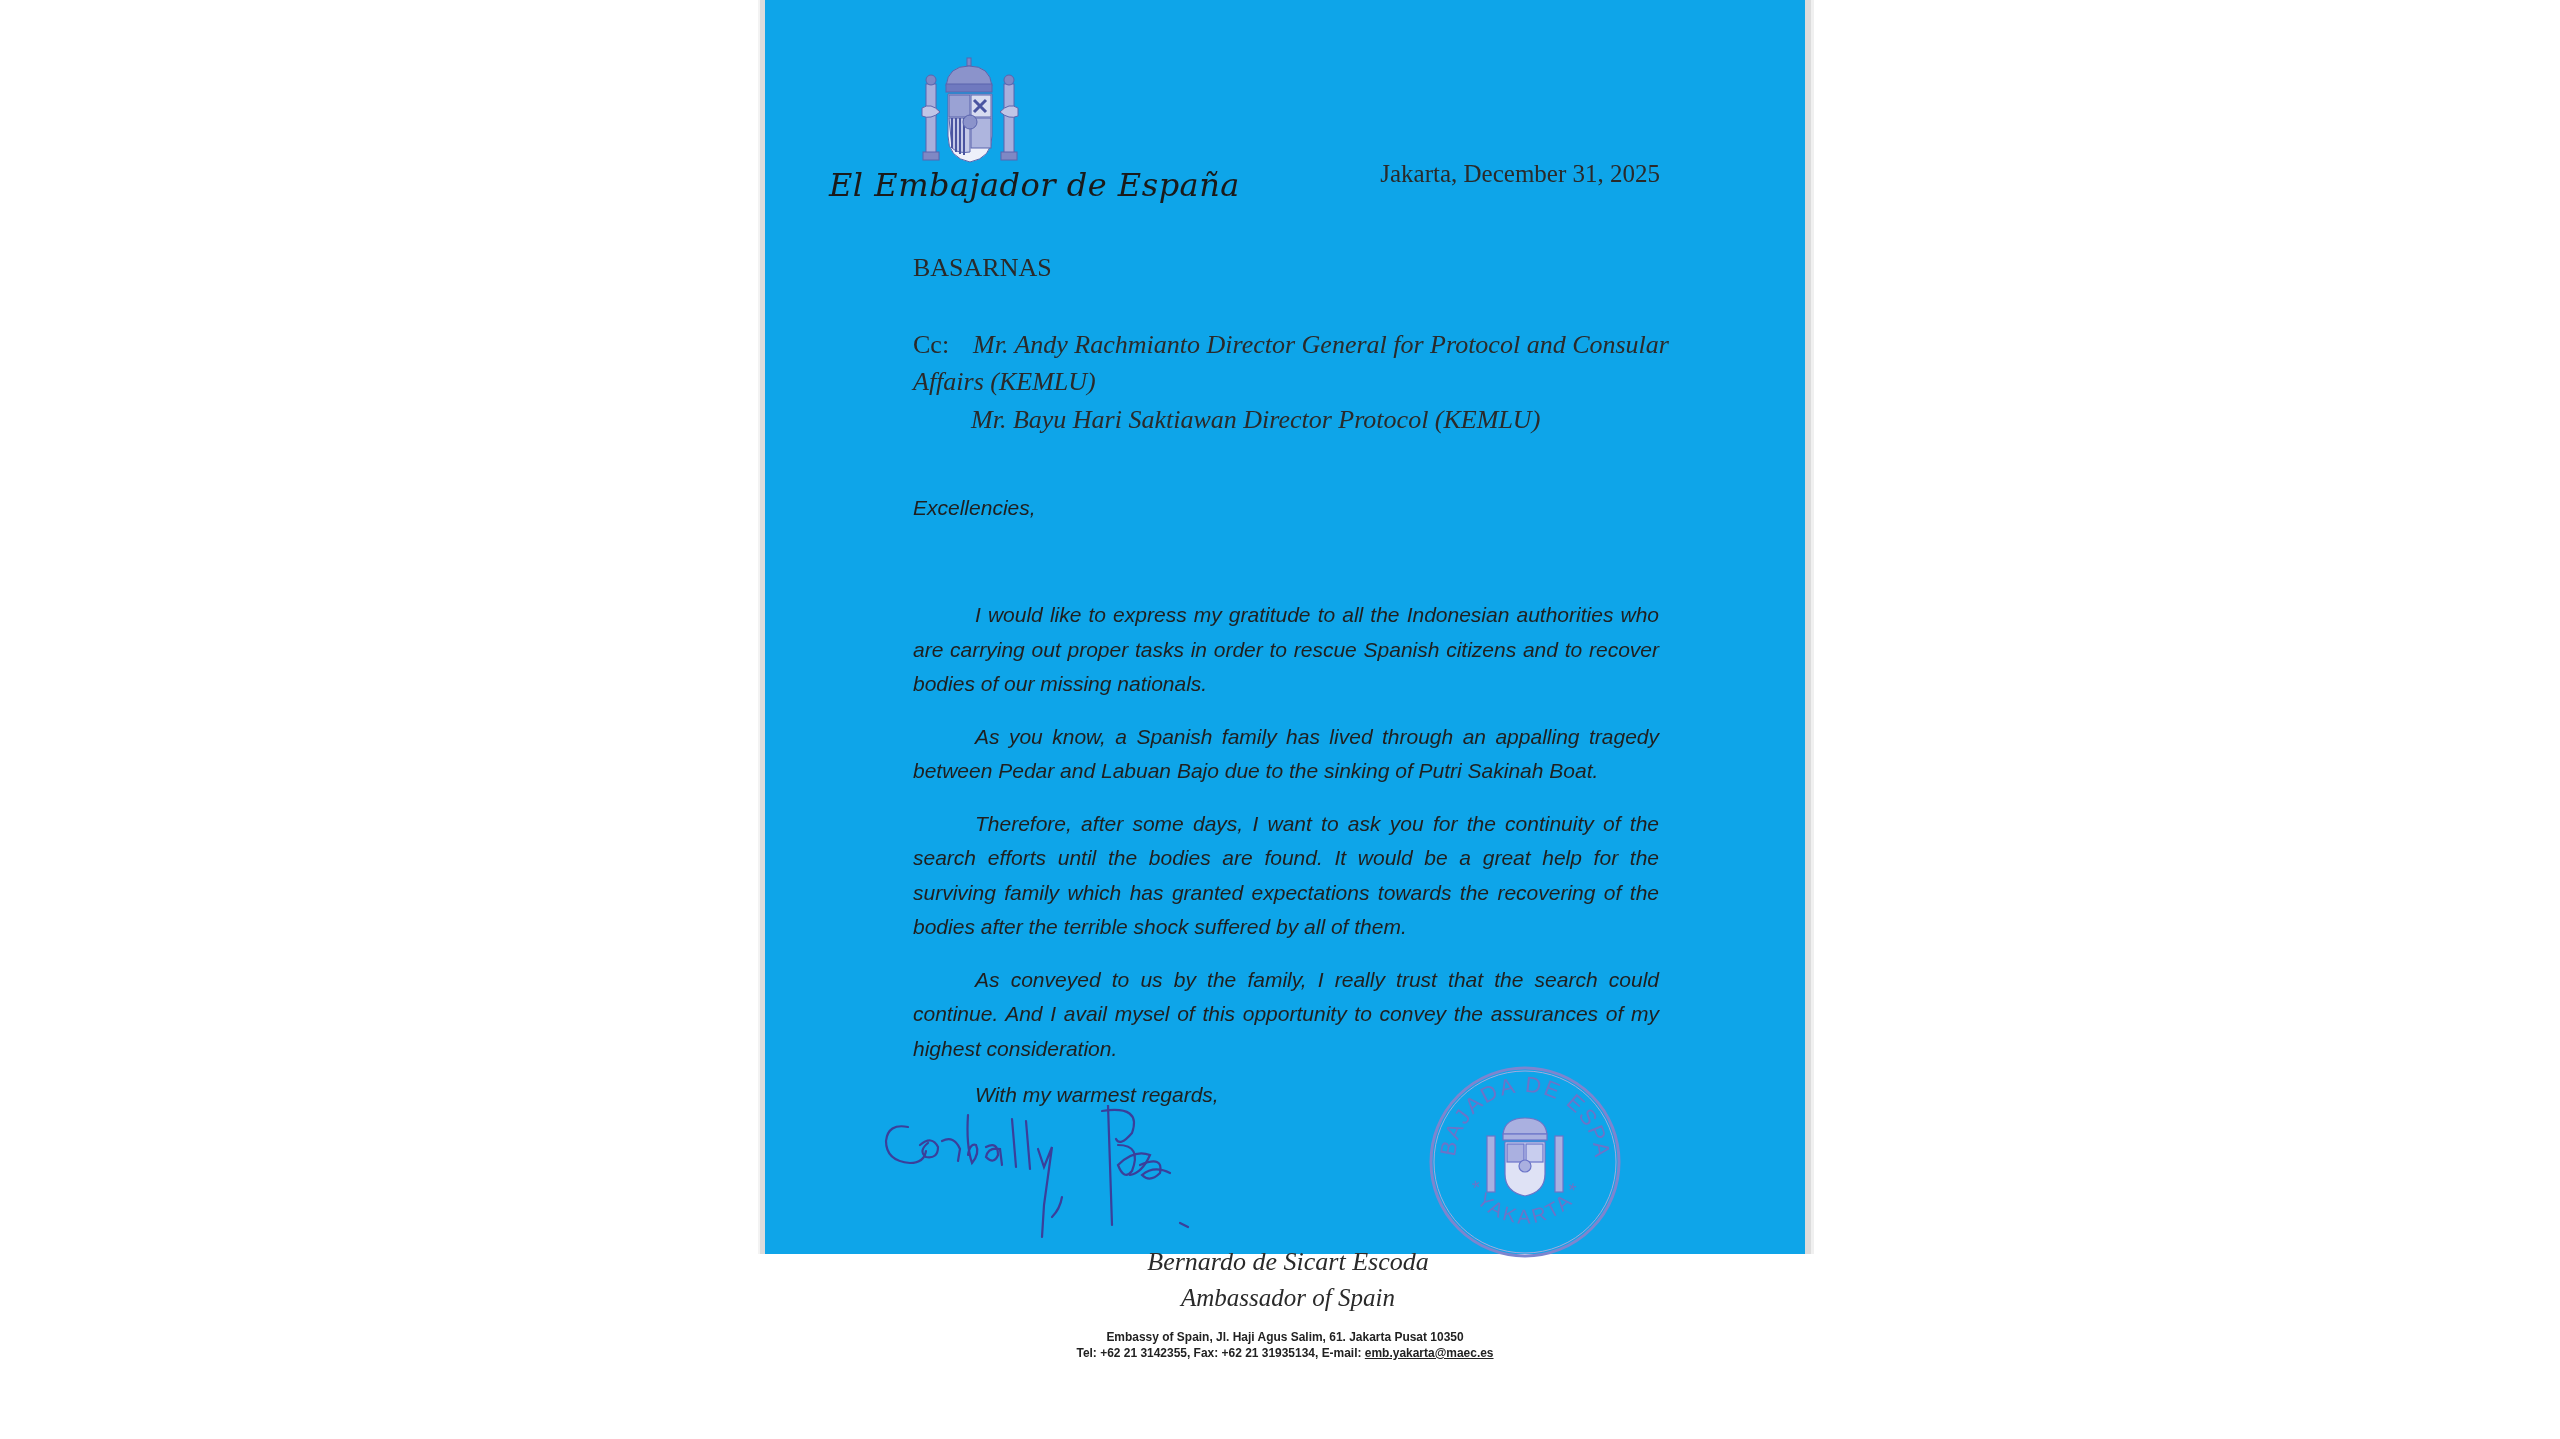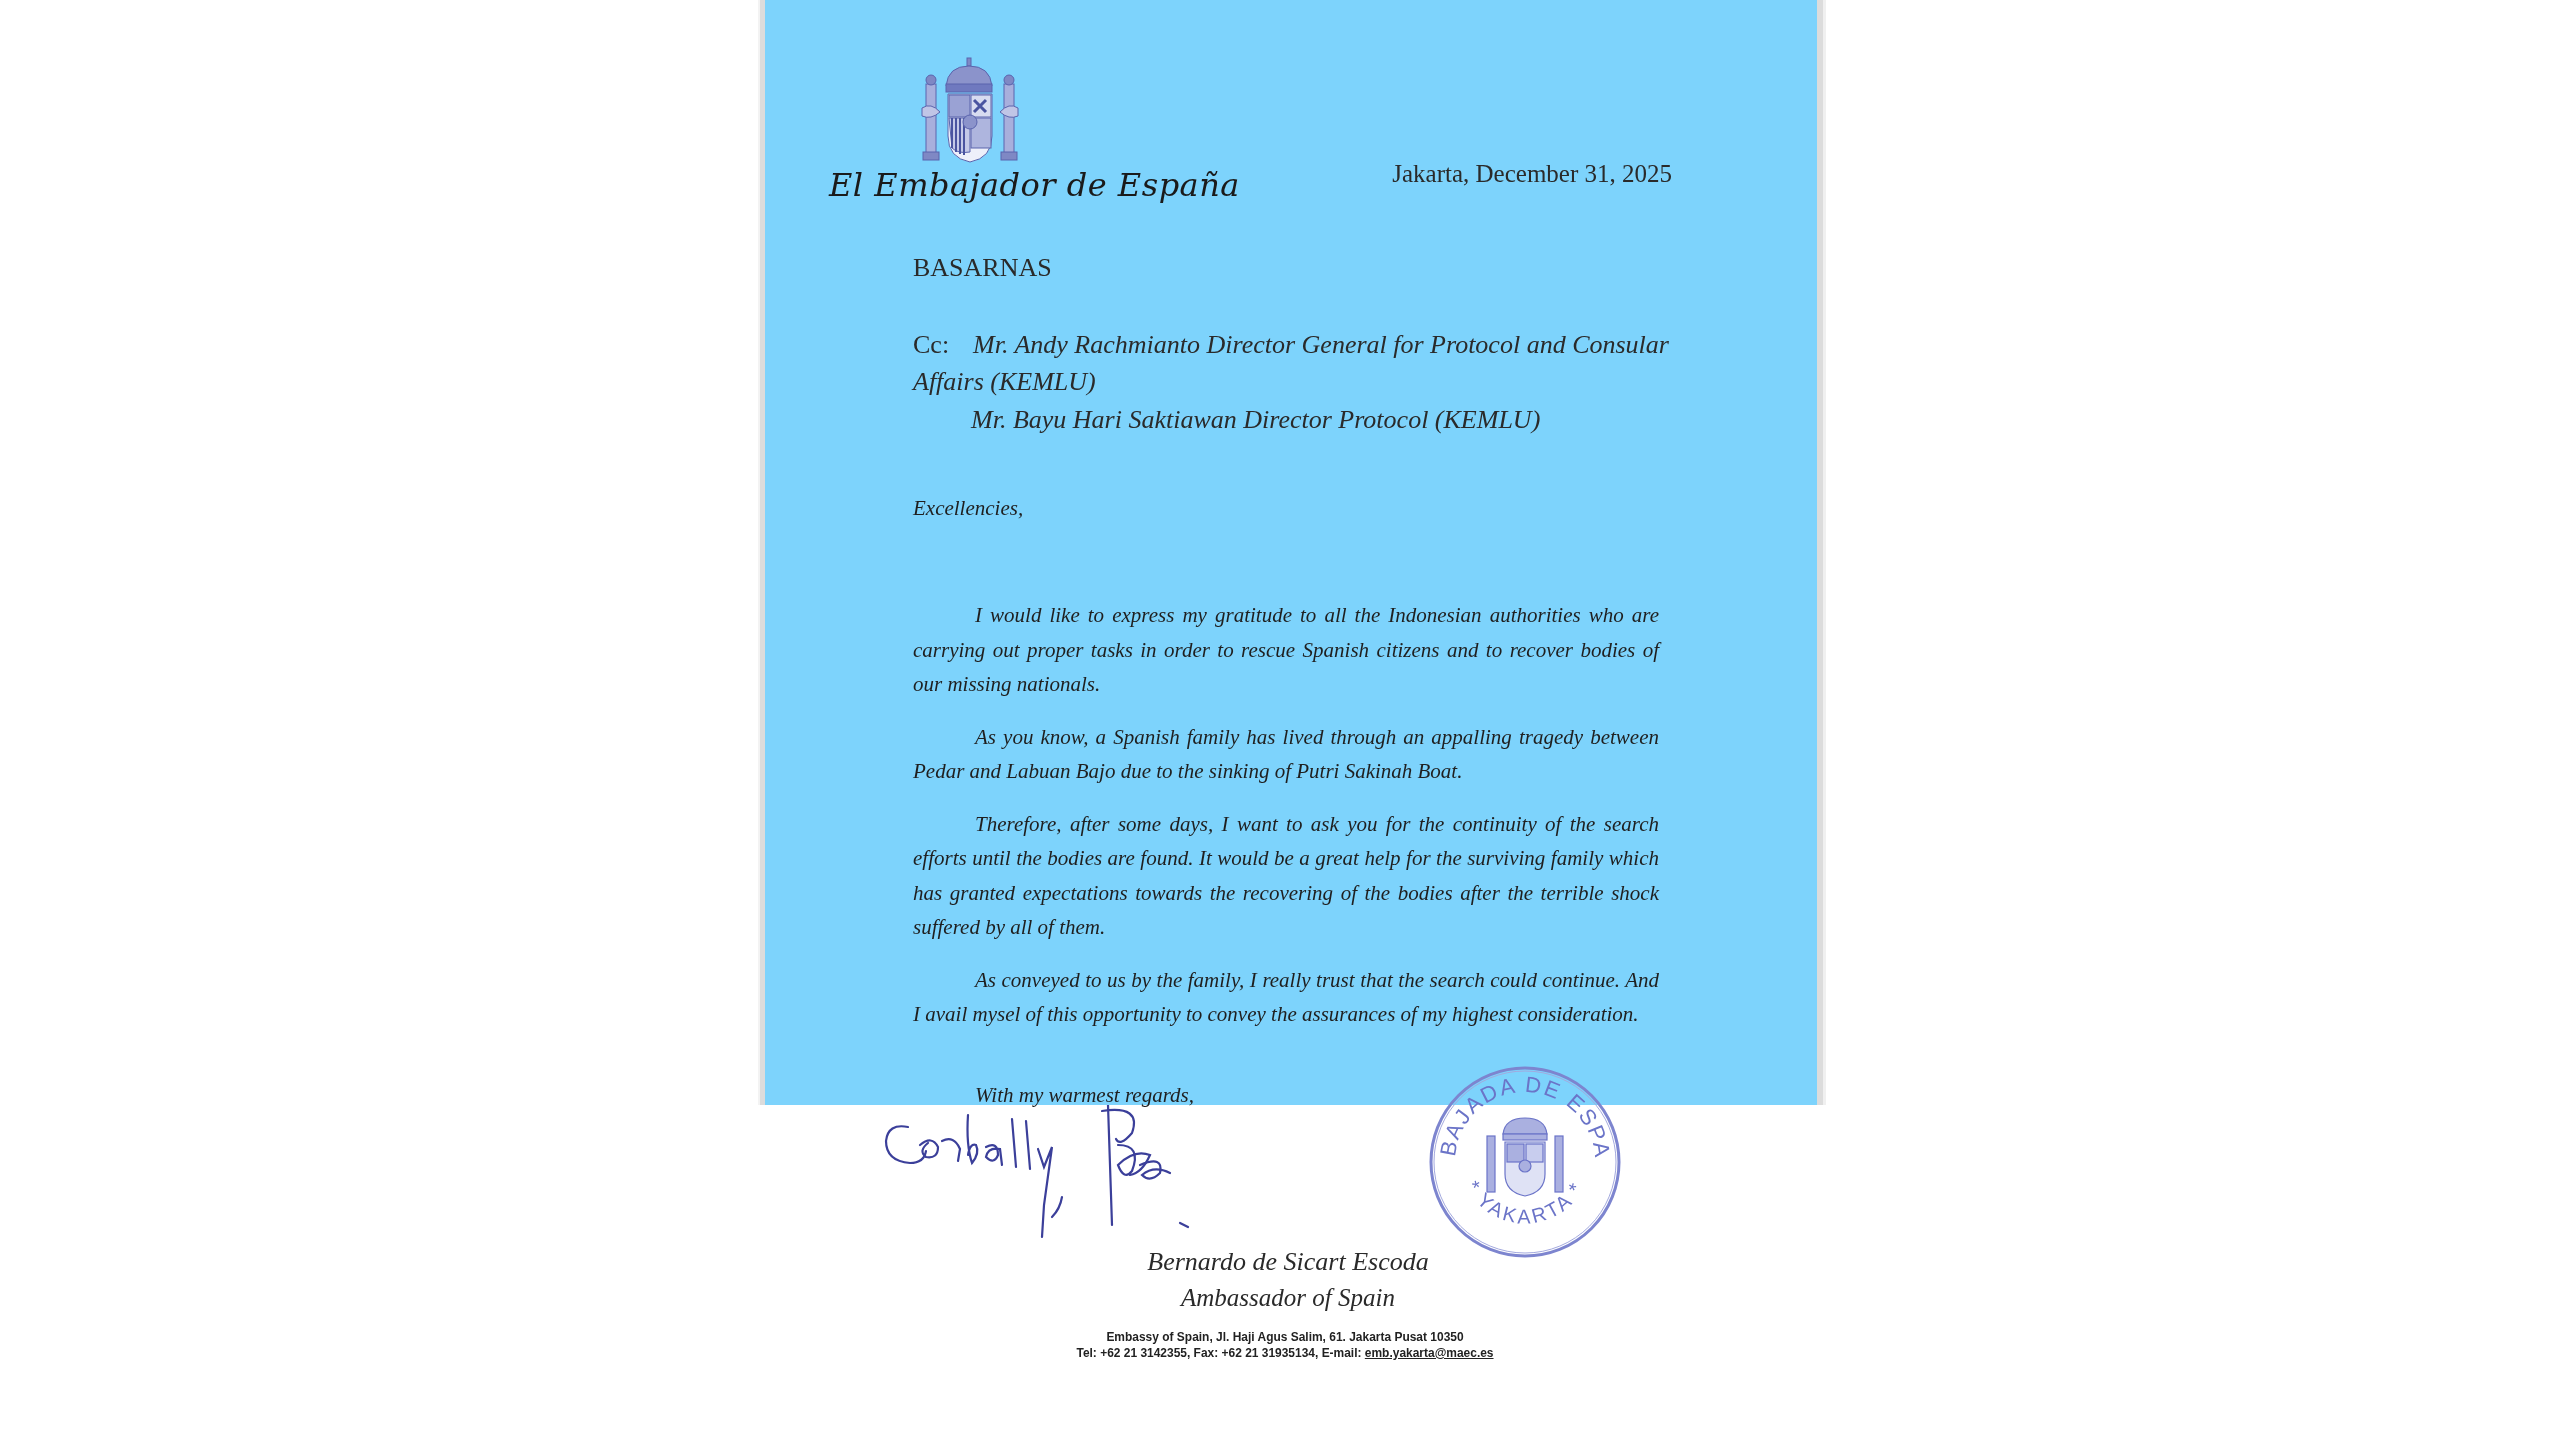--- a/index.html
+++ b/index.html
@@ -1,43 +1,42 @@
 <!DOCTYPE html>
 <html><head>
 <meta charset="utf-8">
 <style>
   html, body { margin:0; padding:0; }
   body {
     width:2560px; height:1439px; background:#ffffff; position:relative; overflow:hidden;
     font-family:"Liberation Serif", serif; color:#222;
   }
   .page {
-    position:absolute; left:760px; top:0; width:1040px; height:1105px;
-    background:#7dd3fc;
+    position:absolute; left:760px; top:0; width:1040px; height:1254px;
+    background:#0ea5e9;
     border-left:5px solid #dcdcdc;
     border-right:6px solid #dcdcdc;
     box-shadow: 3px 0 0 #f0f0f0, -2px 0 0 #f3f3f3;
-    padding-left: 12px;
   }
   .abs { position:absolute; }
   .coat { left:153px; top:56px; width:104px; height:110px; }
   .letterhead-title {
     left:64px; top:166px; font-family:"DejaVu Serif", serif; font-style:italic;
     font-size:32px; color:#1a1a1a; letter-spacing:0.5px; white-space:nowrap;
   }
   .date {
     right:145px; top:160px; font-size:25px; color:#2a2a2a; white-space:nowrap;
   }
   .serif-it { font-family:"Liberation Serif", serif; font-style:italic; font-size:26px; color:#2a2a2a; white-space:nowrap; }
   .addressee { left:148px; top:253px; font-style:normal; }
   .cc-label { left:148px; top:330px; font-style:normal; }
   .cc-line1 { left:208px; top:330px; }
   .cc-line1b { left:148px; top:367px; }
   .cc-line2 { left:206px; top:405px; }
-  .sans-it { font-family:Liberation Serif, serif; font-style:italic; font-size:21px; color:#1f1f1f; }
+  .sans-it { font-family:Liberation Sans, sans-serif; font-style:italic; font-size:21px; color:#1f1f1f; }
   .salutation { left:148px; top:496px; }
   .body {
     left:148px; top:598px; width:746px; line-height:34.5px;
     text-align:justify;
   }
   .body p { margin:0 0 18px 0; text-indent:62px; }
   .closing { left:210px; top:1083px; }
   .signature { left:115px; top:1105px; width:340px; height:150px; }
   .stamp { left:660px; top:1062px; width:200px; height:200px; }
   .sign-name { left:150px; width:746px; text-align:center; top:1247px; font-size:26px; }

